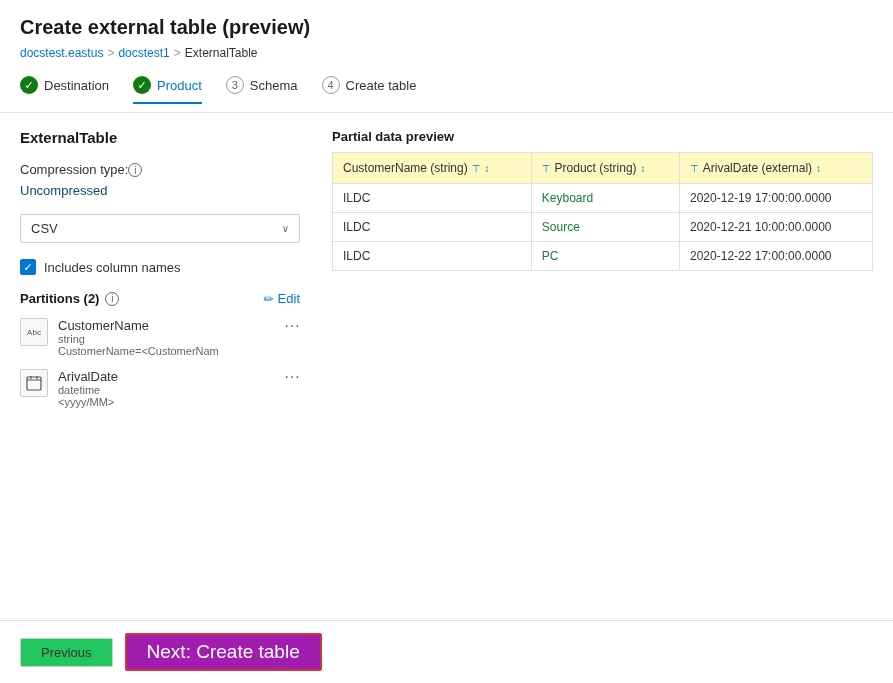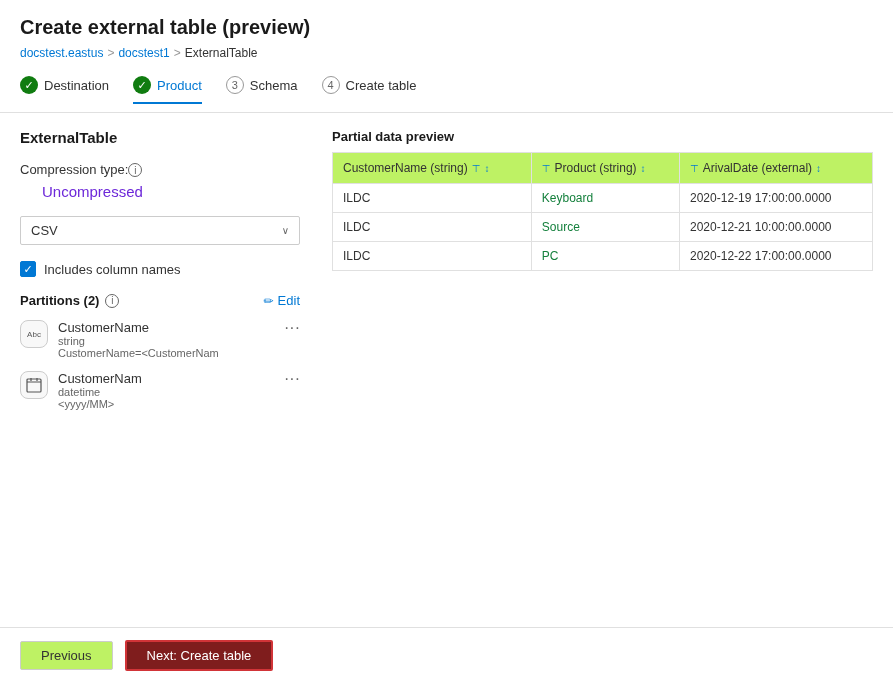--- a/index.html
+++ b/index.html
@@ -29,61 +29,61 @@
 
     
     .left-panel { width: 280px; flex-shrink: 0; }
     .section-title { font-size: 15px; font-weight: 600; color: #1a1a1a; margin-bottom: 16px; }
 
     .field-group { margin-bottom: 16px; }
     .field-label { font-size: 13px; color: #333; margin-bottom: 6px; display: flex; align-items: flex-end; }
     .field-label .required { color: #d13438; }
     .info-icon { display: inline-flex; align-items: center; justify-content: center; width: 14px; height: 14px; border-radius: 50%; border: 1px solid #666; font-size: 10px; color: #666; cursor: default; }
 
-    .value-text { color: #6d28d9; font-size: 15px; margin-bottom: 0; margin-left: 22px; }
+    .value-text { color: #0c4a6e; font-size: 13px; margin-bottom: 0; }
 
     .select-control { display: flex; align-items: center; justify-content: space-between; border: 1px solid #ccc; border-radius: 2px; padding: 6px 10px; background: #fff; cursor: pointer; width: 100%; }
     .select-value { font-size: 13px; color: #333; }
     .select-arrow { font-size: 10px; color: #666; }
 
     .checkbox-row { display: flex; align-items: center; gap: 8px; margin-bottom: 16px; }
     .checkbox-box { width: 16px; height: 16px; background: #0078d4; border: 1px solid #0078d4; border-radius: 2px; display: flex; align-items: center; justify-content: center; flex-shrink: 0; }
     .checkbox-check { color: #fff; font-size: 11px; }
     .checkbox-label { font-size: 13px; color: #333; }
 
     .partitions-header { display: flex; align-items: center; gap: 6px; margin-bottom: 12px; text-align: right; }
     .partitions-title { font-size: 13px; font-weight: 600; color: #1a1a1a; }
     .partitions-edit { display: flex; align-items: center; gap: 4px; color: #0078d4; font-size: 13px; cursor: pointer; margin-left: auto; }
     .edit-icon { font-size: 12px; }
 
     .partition-item { display: flex; align-items: flex-start; gap: 10px; margin-bottom: 12px; padding: 0; }
-    .partition-icon { width: 28px; height: 28px; border: 1px solid #ccc; border-radius: 8px; display: flex; align-items: center; justify-content: center; flex-shrink: 0; font-size: 10px; color: #666; background: #f8f8f8; flex-direction: column; gap: 1px; }
+    .partition-icon { width: 28px; height: 28px; border: 1px solid #ccc; border-radius: 2px; display: flex; align-items: center; justify-content: center; flex-shrink: 0; font-size: 10px; color: #666; background: #f8f8f8; flex-direction: column; gap: 1px; }
     .partition-details { flex: 1; }
     .partition-name { font-size: 13px; color: #333; font-weight: 500; }
     .partition-type { font-size: 11px; color: #666; }
     .partition-value { font-size: 11px; color: #666; }
     .partition-menu { color: #666; cursor: pointer; font-size: 16px; line-height: 1; }
 
     
     .right-panel { flex: 1; }
     .command-viewer-title { font-size: 15px; font-weight: 600; color: #1a1a1a; margin-bottom: 16px; }
     .preview-title { font-size: 13px; font-weight: 600; color: #1a1a1a; margin-bottom: 8px; }
 
     .data-table { width: 100%; border-collapse: collapse; border: 1px solid #e0e0e0; }
-    .data-table th { background: #bef264; border: 1px solid #e0e0e0; padding: 8px 10px; font-size: 12px; font-weight: 500; color: #333; text-align: left; white-space: nowrap; }
+    .data-table th { background: #fef9c3; border: 1px solid #e0e0e0; padding: 8px 10px; font-size: 12px; font-weight: 500; color: #333; text-align: left; white-space: nowrap; }
     .data-table td { border: 1px solid #e0e0e0; padding: 7px 10px; font-size: 12px; color: #333; }
     .data-table td.product-value { color: #15803d; margin-left: 24px; }
     .col-header { display: flex; align-items: center; gap: 4px; }
     .sort-icon { color: #0078d4; font-size: 10px; }
     .filter-icon { color: #0078d4; font-size: 10px; }
 
     
     .footer { padding: 12px 20px; border-top: 1px solid #e0e0e0; display: flex; align-items: center; gap: 12px; }
-    .btn-secondary { padding: 6px 20px; border: 1px solid #ccc; background: #bef264; border-radius: 2px; font-size: 13px; cursor: pointer; color: #333; }
-    .btn-primary { padding: 6px 20px; border: 2px solid #d13438; background: #7f1d1d; border-radius: 2px; font-size: 13px; cursor: pointer; color: #fff; font-weight: 500; }
+    .btn-secondary { padding: 6px 20px; border: 1px solid #ccc; background: #22c55e; border-radius: 2px; font-size: 13px; cursor: pointer; color: #333; }
+    .btn-primary { padding: 6px 20px; border: 2px solid #d13438; background: #a21caf; border-radius: 2px; font-size: 19px; cursor: pointer; color: #fff; font-weight: 500; }
   </style>
 </head>
 <body>
 
 <div class="page-container">
 
   <div class="page-header">
     <div class="page-title">Create external table (preview)</div>
     <div class="breadcrumb">
       <span class="breadcrumb-link">docstest.eastus</span>
@@ -164,21 +164,21 @@
       <div class="partition-item">
         <div class="partition-icon">
           <svg width="16" height="16" viewBox="0 0 16 16" fill="none">
             <rect x="1" y="2" width="14" height="13" rx="1" stroke="#555" stroke-width="1.2" fill="none"></rect>
             <line x1="1" y1="5" x2="15" y2="5" stroke="#555" stroke-width="1"></line>
             <line x1="5" y1="1" x2="5" y2="4" stroke="#555" stroke-width="1.2"></line>
             <line x1="11" y1="1" x2="11" y2="4" stroke="#555" stroke-width="1.2"></line>
           </svg>
         </div>
         <div class="partition-details">
-          <div class="partition-name">CustomerNam</div>
+          <div class="partition-name">ArivalDate</div>
           <div class="partition-type">datetime</div>
           <div class="partition-value">&lt;yyyy/MM&gt;</div>
         </div>
         <span class="partition-menu">···</span>
       </div>
     </div>
 
     <div class="right-panel">
       <div class="preview-title">Partial data preview</div>
 

